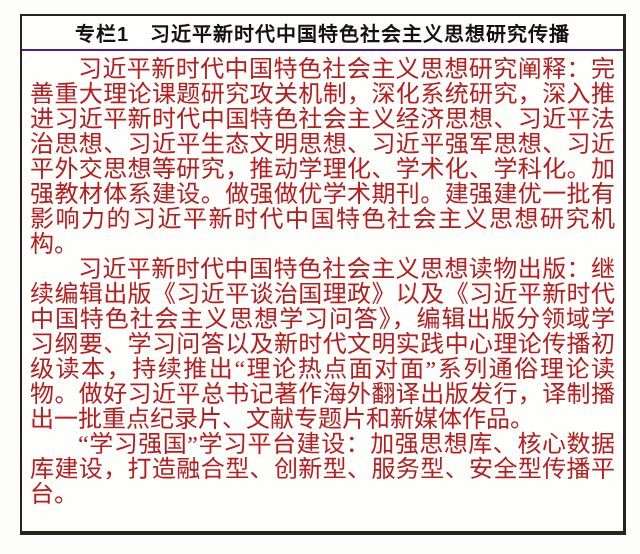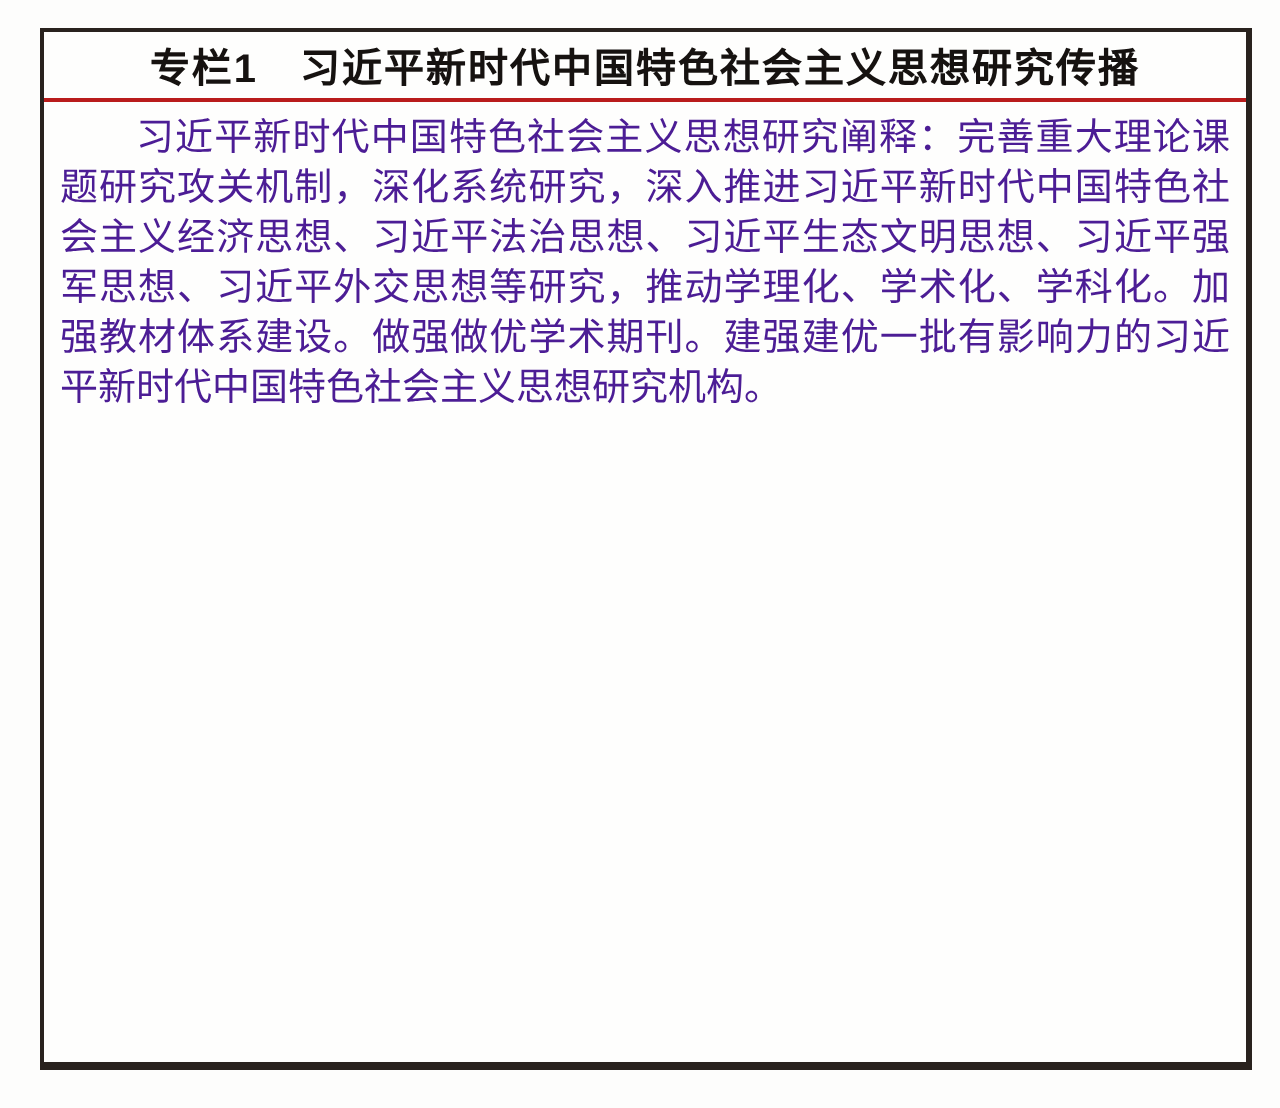--- a/index.html
+++ b/index.html
@@ -22,49 +22,51 @@
     height: 521px;
     box-sizing: border-box;
     border: 2px solid #29221e;
     border-right-width: 3px;
     border-bottom-width: 4px;
     background: #fefefd;
   }
   .panel-header {
     box-sizing: border-box;
     height: 35px;
-    border-bottom: 2px solid #b91c1c;
+    border-bottom: 2px solid #4c1d95;
     display: flex;
     align-items: center;
     justify-content: center;
     font-family: "Liberation Sans", sans-serif;
     font-weight: bold;
     font-size: 20px;
     letter-spacing: 1px;
     color: #161210;
     white-space: nowrap;
   }
   .panel-body {
     box-sizing: border-box;
     padding: 6px 8px 0 8px;
-    color: #4c1d95;
-    font-size: 19px;
+    color: #b91c1c;
+    font-size: 24px;
     line-height: 25px;
     text-align: justify;
     text-align-last: left;
   }
   .panel-body p {
     margin: 0;
     padding: 0;
     text-indent: 2em;
   }
 </style>
 </head>
 <body>
 
 <div class="panel">
   <div class="panel-header">
     <span>专栏1　习近平新时代中国特色社会主义思想研究传播</span>
   </div>
   <div class="panel-body">
     <p>习近平新时代中国特色社会主义思想研究阐释：完善重大理论课题研究攻关机制，深化系统研究，深入推进习近平新时代中国特色社会主义经济思想、习近平法治思想、习近平生态文明思想、习近平强军思想、习近平外交思想等研究，推动学理化、学术化、学科化。加强教材体系建设。做强做优学术期刊。建强建优一批有影响力的习近平新时代中国特色社会主义思想研究机构。</p>
+    <p>习近平新时代中国特色社会主义思想读物出版：继续编辑出版《习近平谈治国理政》以及《习近平新时代中国特色社会主义思想学习问答》，编辑出版分领域学习纲要、学习问答以及新时代文明实践中心理论传播初级读本，持续推出“理论热点面对面”系列通俗理论读物。做好习近平总书记著作海外翻译出版发行，译制播出一批重点纪录片、文献专题片和新媒体作品。</p>
+    <p>“学习强国”学习平台建设：加强思想库、核心数据库建设，打造融合型、创新型、服务型、安全型传播平台。</p>
   </div>
 </div>
 
 </body></html>

